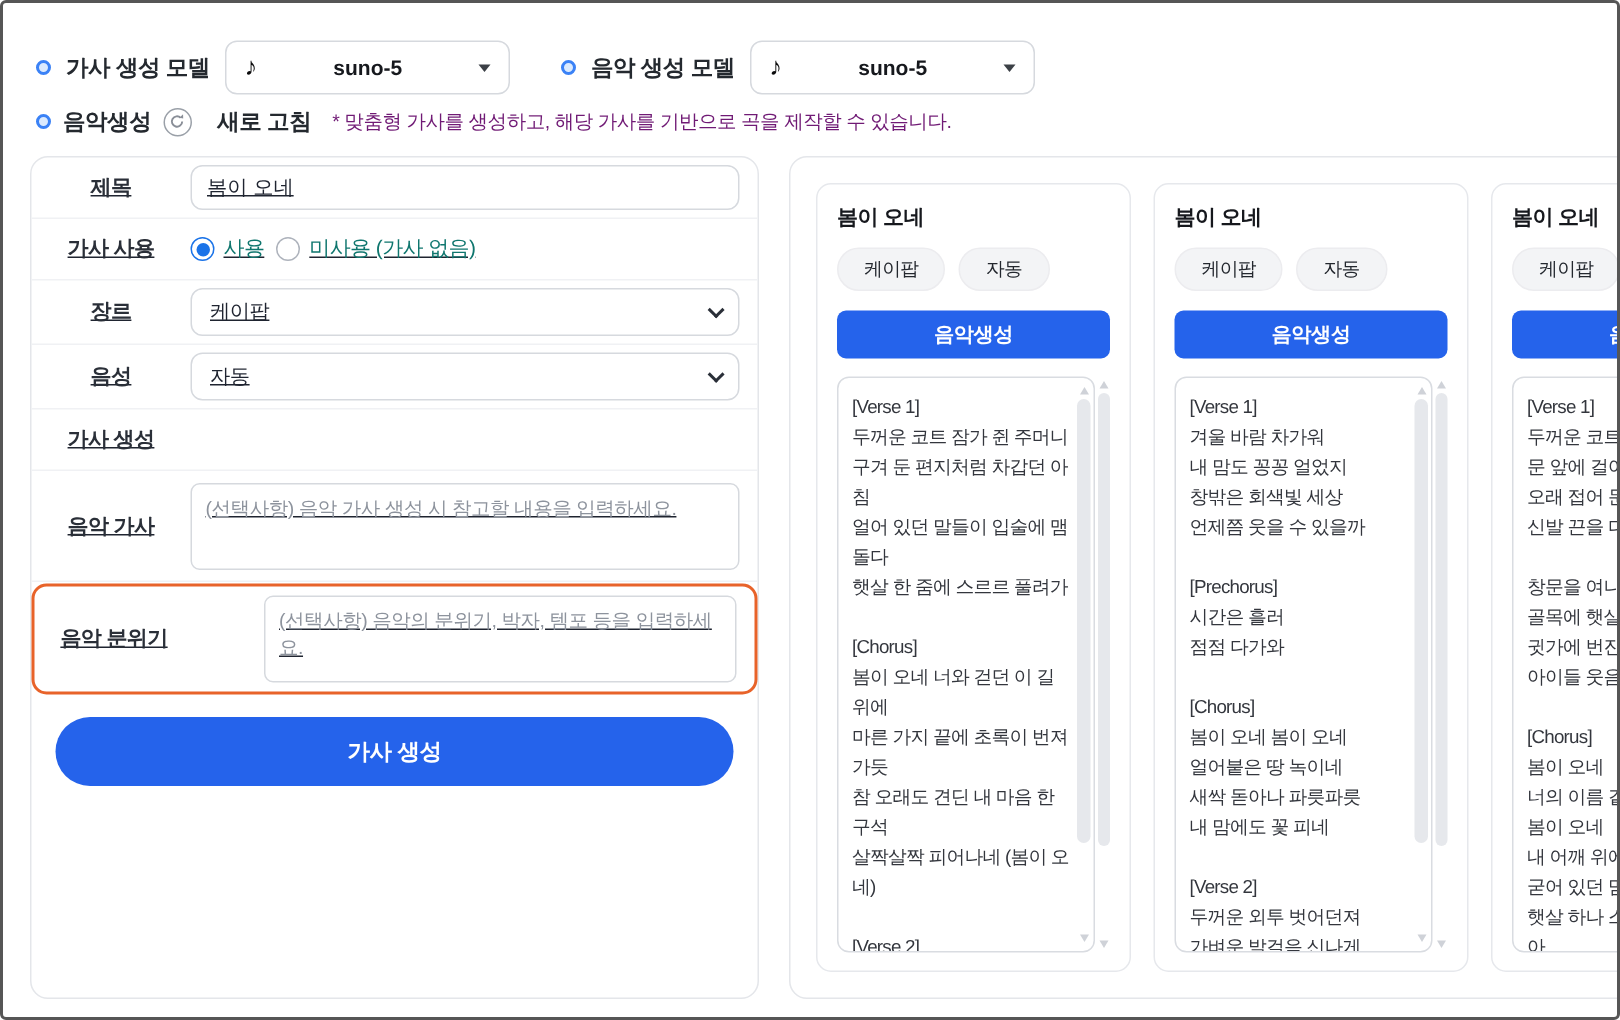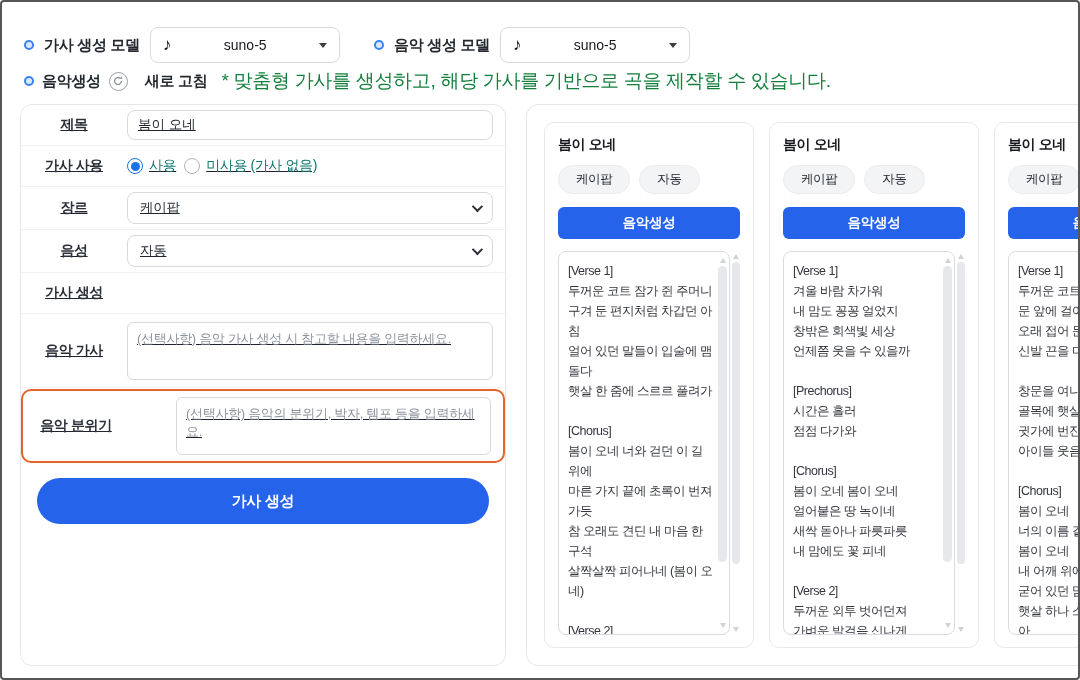--- a/index.html
+++ b/index.html
@@ -20,28 +20,28 @@
     border:2.5px solid #3b82f6; background:#dbeafe; flex:0 0 auto;
   }
   .toplabel { font-size:15px; font-weight:700; color:#24292f; letter-spacing:-0.3px; }
   .model-select {
     display:flex; align-items:center; gap:8px;
     width:190px; height:36px; padding:0 12px;
     border:1px solid #d6d9de; border-radius:8px; background:#fff;
     cursor:pointer;
   }
   .model-select .note-glyph { font-size:17px; color:#0b0b0c; line-height:1; transform:translateY(-1px); }
-  .model-select .val { font-size:14px; color:#16181d; flex:1; }
+  .model-select .val { font-size:14px; color:#16181d; flex:1;font-weight:bold; }
   .tri-down { width:0; height:0; border-left:4.5px solid transparent; border-right:4.5px solid transparent; border-top:5.5px solid #3c4046; }
   .refresh-wrap { display:flex; align-items:center; gap:17px; cursor:pointer; }
   .refresh-circle {
     width:19px; height:19px; border-radius:50%; border:1.5px solid #9aa0a8;
     display:flex; align-items:center; justify-content:center;
   }
-  .topnote { font-size:19px; color:#15803d; margin-left:6px; letter-spacing:-0.3px; }
+  .topnote { font-size:13px; color:#701a75; margin-left:6px; letter-spacing:-0.3px; }
   .gap24 { width:14px; }
 
   
   .main { display:flex; gap:20px; height:562px; }
   .panel {
     background:#fff; border:1px solid #e4e6ea; border-radius:12px;
   }
   .left-panel { width:486px; flex:0 0 auto;text-decoration:underline; }
   .right-panel { flex:1; padding:17px; display:flex; gap:15px; }
 

